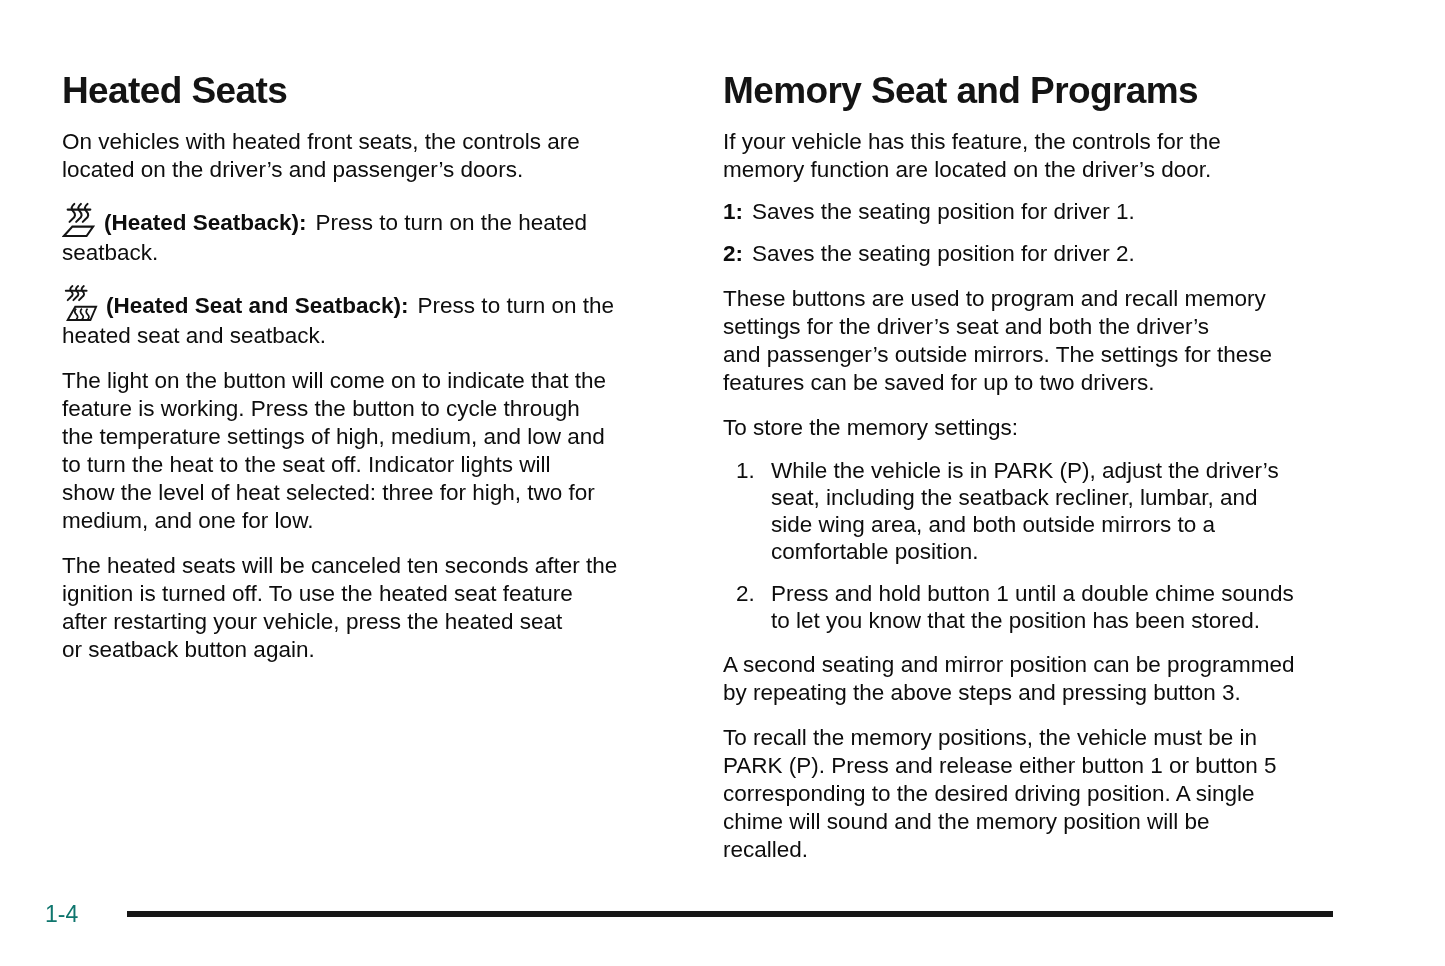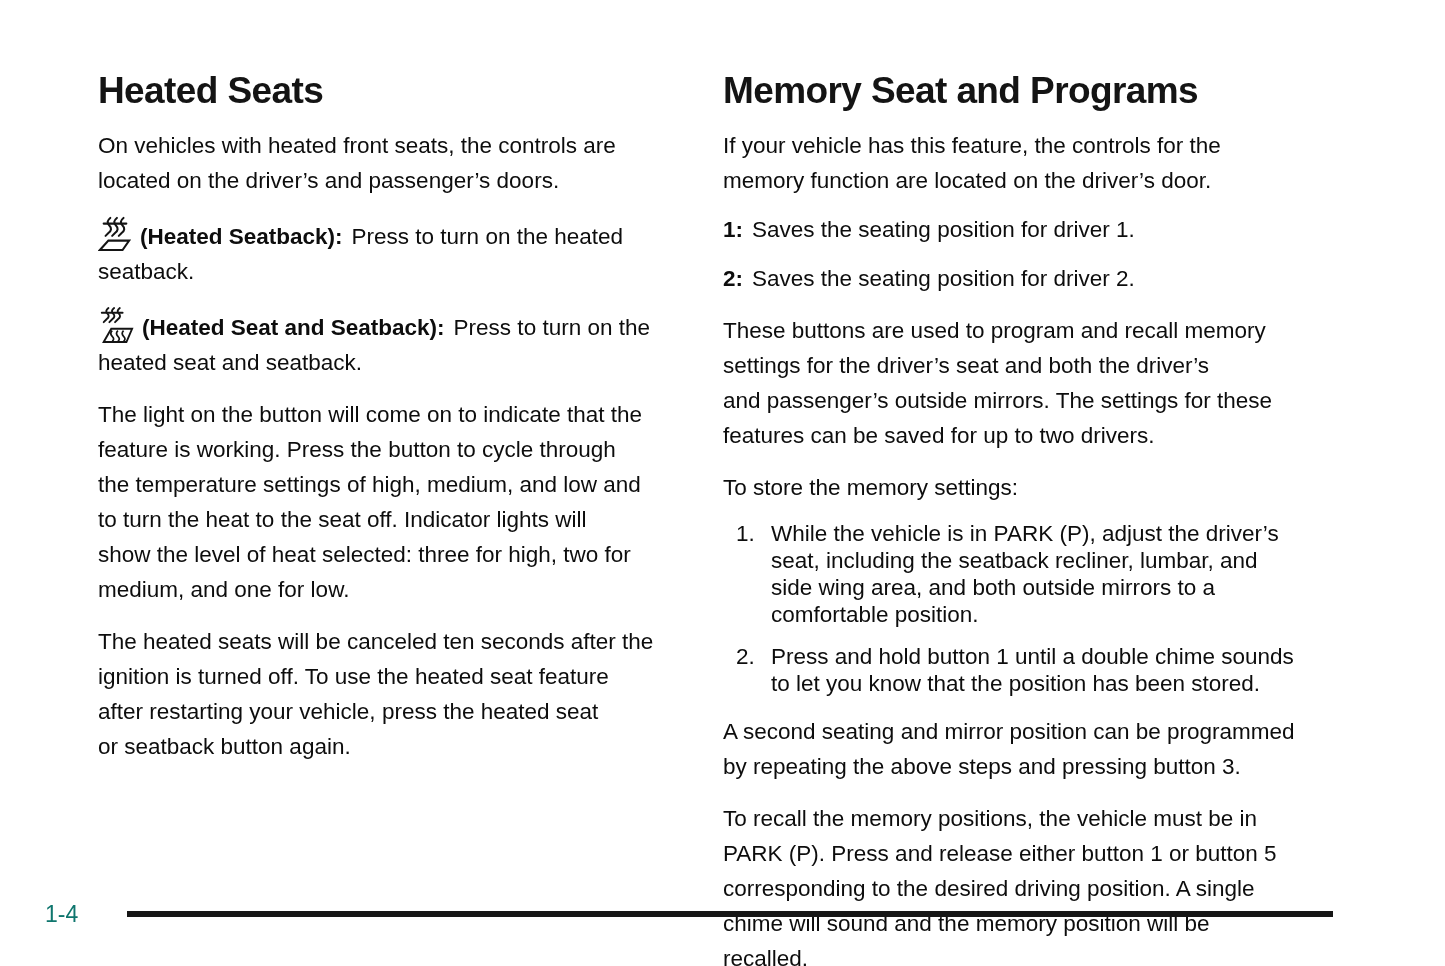--- a/index.html
+++ b/index.html
@@ -4,29 +4,29 @@
 <style>
   html, body { margin: 0; padding: 0; background: #ffffff; }
   body {
     width: 1445px; height: 966px;
     font-family: "Liberation Sans", "DejaVu Sans", sans-serif;
     color: #0d0d0d;
   }
   .page { position: relative; width: 1445px; height: 966px; background: #ffffff; overflow: hidden; }
 
   .col { position: absolute; top: 70px; }
-  .col.left  { left: 62px;  width: 616px; margin-left: 36px; }
+  .col.left  { left: 62px;  width: 616px; }
   .col.right { left: 723px; width: 620px; }
 
   h1 {
     margin: 0; font-size: 37px; font-weight: bold;
     letter-spacing: -0.6px; line-height: 1.12; color: #141414;
   }
 
-  p.body { font-size: 22.5px; line-height: 35px; margin: 17px 0 0 0; }
+  p.body { font-size: 22.5px; line-height: 28px; margin: 17px 0 0 0; }
   p.body.tight { margin-top: 14px; }
   .ml  { white-space: pre-line; }
   .lbl { font-weight: bold; margin-right: 9px; }
   .lbl.colon { margin-left: 1px; margin-right: 12px; }
 
   .icon { display: inline-block; vertical-align: -9px; margin-right: 8px; }
   .icon svg { display: block; }
   .icon.small { vertical-align: -7px; margin-right: 2px; }
 
   .steps .step { display: flex; font-size: 22.5px; line-height: 27px; margin-top: 15px; }

